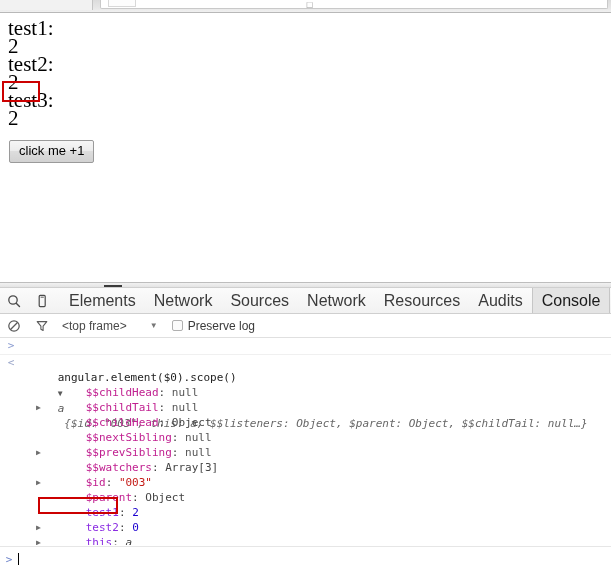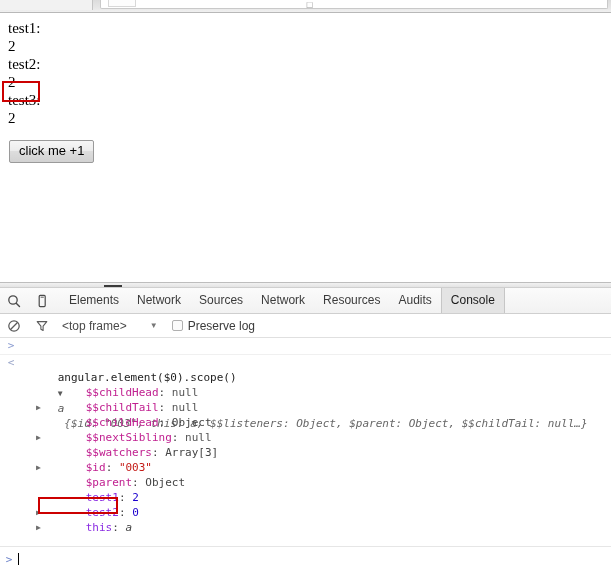--- a/index.html
+++ b/index.html
@@ -75,21 +75,21 @@
     position: absolute;
     left: 0; top: 13px;
     width: 611px; height: 269px;
     background: #ffffff;
     overflow: hidden;
   }
   #page-content {
     position: absolute;
     left: 8px; top: 6px;
     font-family: "Liberation Serif", "DejaVu Serif", serif;
-    font-size: 15px;
+    font-size: 21px;
     color: #000000;
     line-height: 18px;
   }
   #page-content .pg-line {
     white-space: pre;
     height: 18px;
   }
   #page-content .pg-line.boxed-val {
     position: relative;
   }
@@ -163,21 +163,21 @@
   #panel-tabs {
     display: flex;
     align-items: stretch;
     height: 25px;
     margin-left: 4px;
   }
   .panel-tab {
     display: flex;
     align-items: center;
     padding: 0 9px;
-    font-size: 12px;
+    font-size: 16px;
     color: #3b3b3b;
     height: 25px;
     line-height: 25px;
     cursor: default;
     white-space: nowrap;
   }
   .panel-tab.selected {
     background: #e4e4e4;
     border-left: 1px solid #c6c6c6;
     border-right: 1px solid #c6c6c6;
@@ -429,20 +429,23 @@
     </div>
 
     <div class="console-row prop-row has-tri">
       <span class="tri">▶</span><span class="prop-name">$$childHead</span><span class="val-obj">: </span><span class="val-obj">Object</span>
     </div>
 
     <div class="console-row prop-row no-tri">
       <span class="prop-name">$$nextSibling</span><span class="val-obj">: </span><span class="val-null">null</span>
     </div>
 
+    <div class="console-row prop-row no-tri">
+      <span class="prop-name">$$prevSibling</span><span class="val-obj">: </span><span class="val-null">null</span>
+    </div>
 
     <div class="console-row prop-row has-tri">
       <span class="tri">▶</span><span class="prop-name">$$watchers</span><span class="val-obj">: </span><span class="val-obj">Array[3]</span>
     </div>
 
     <div class="console-row prop-row no-tri">
       <span class="prop-name">$id</span><span class="val-obj">: </span><span class="val-str">"003"</span>
     </div>
 
     <div class="console-row prop-row has-tri">

